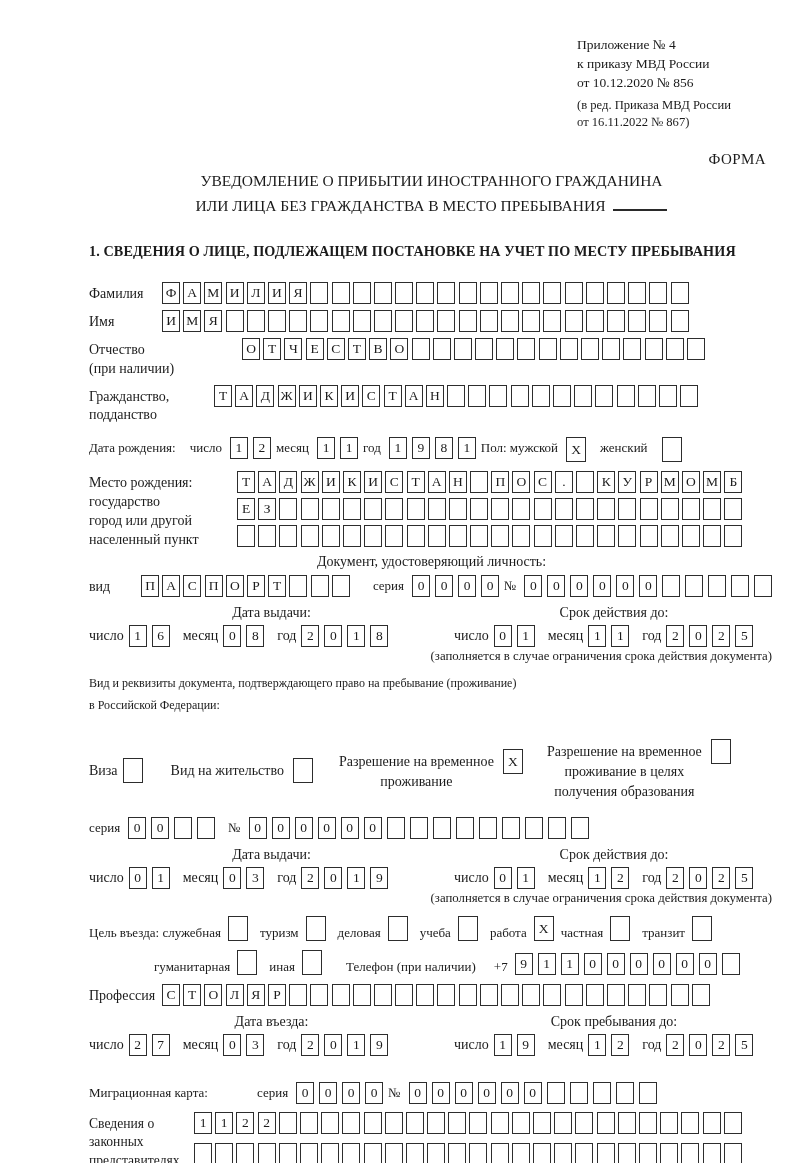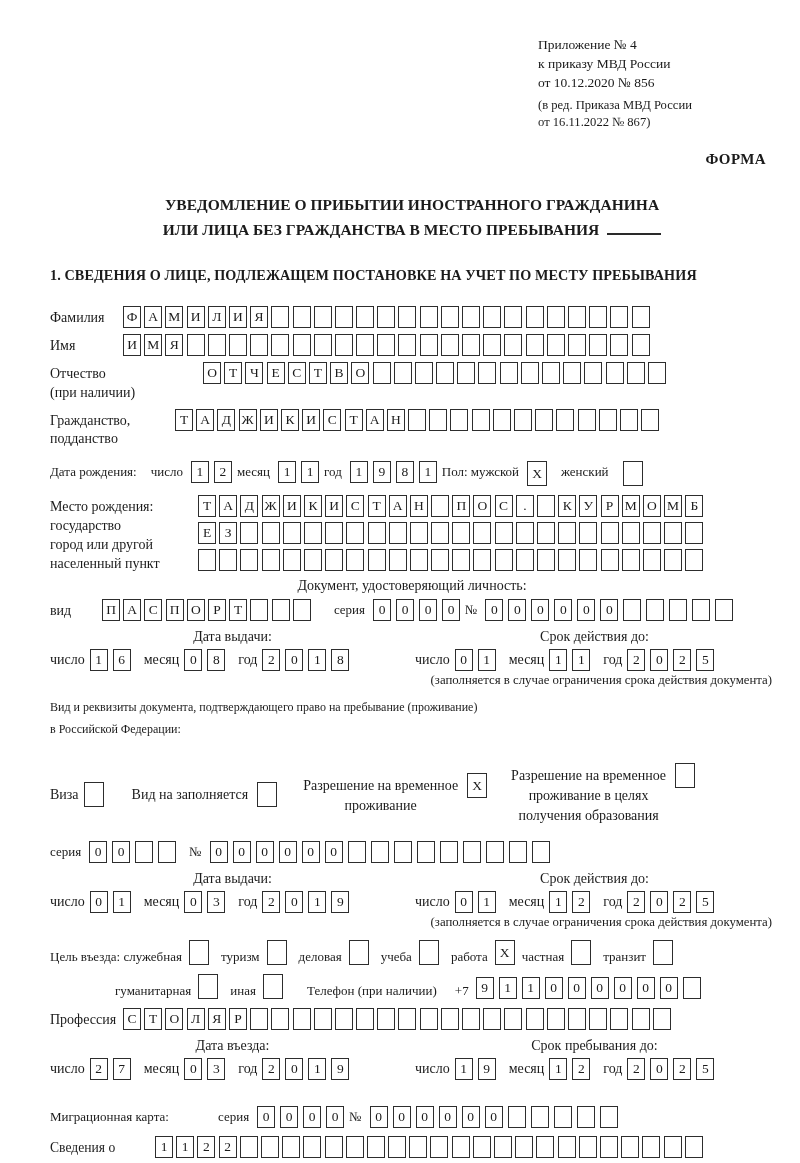--- a/index.html
+++ b/index.html
@@ -1,25 +1,25 @@
 <!DOCTYPE html>
 <html><head>
 <meta charset="utf-8">
 <style>
   *{box-sizing:border-box}
   html,body{margin:0;padding:0}
   body{width:800px;height:1163px;background:#ffffff;color:#1b1b1b;
        font-family:"Liberation Serif","DejaVu Serif",serif;overflow:hidden}
-  .page{width:800px;height:1163px;padding:36px 26px 0 50px;position:relative}
+  .page{width:800px;height:1163px;padding:36px 26px 0 89px;position:relative}
 
   
   .hdr{margin-left:488px;font-size:13.5px;line-height:1.4}
   .hdr .sub{font-size:12.6px;margin-top:4px;line-height:1.35}
-  .forma{font-weight:bold;font-size:15px;text-align:right;margin-top:20px;padding-right:8px;letter-spacing:.4px}
-  .title{text-align:center;font-weight:bold;font-size:15.5px;line-height:1.65;margin-top:24px}
+  .forma{font-weight:normal;font-size:15px;text-align:right;margin-top:20px;padding-right:8px;letter-spacing:.4px}
+  .title{text-align:center;font-weight:normal;font-size:15.5px;line-height:1.65;margin-top:0}
   .blank-line{display:inline-block;width:54px;height:3px;border-bottom:2.2px solid #2a2a2a;margin-left:8px}
   .sec{font-weight:bold;font-size:14.2px;margin-top:24px;letter-spacing:.1px}
 
   
   .frow{display:flex;align-items:flex-start;margin-top:6px}
   .lbl{font-size:14px;flex:none;padding-top:3px;line-height:1.35}
   .prelines{white-space:pre-line}
   .boxes{display:inline-flex;flex:none}
   .cell{display:inline-flex;align-items:center;justify-content:center;flex:none;
         width:18px;height:22px;border:1.5px solid #2d2d2d;margin-right:3.2px;
@@ -414,21 +414,21 @@
   <div class="intro" style="margin-top:4px">в Российской Федерации:</div>
 
   <div class="optrow">
     <div class="opt">
       <span class="olbl">Виза</span>
       <span class="boxes cb" style="margin-left:5px">
           <span class="cell"></span>
         </span>
     </div>
     <div class="opt" style="margin-left:28px">
-      <span class="olbl">Вид на заполняется</span>
+      <span class="olbl">Вид на жительство</span>
       <span class="boxes cb">
           <span class="cell"></span>
         </span>
     </div>
     <div class="opt" style="margin-left:26px">
       <span class="olbl ctr prelines">Разрешение на временное
 проживание</span>
       <span class="boxes cb">
           <span class="cell">X</span>
         </span>

